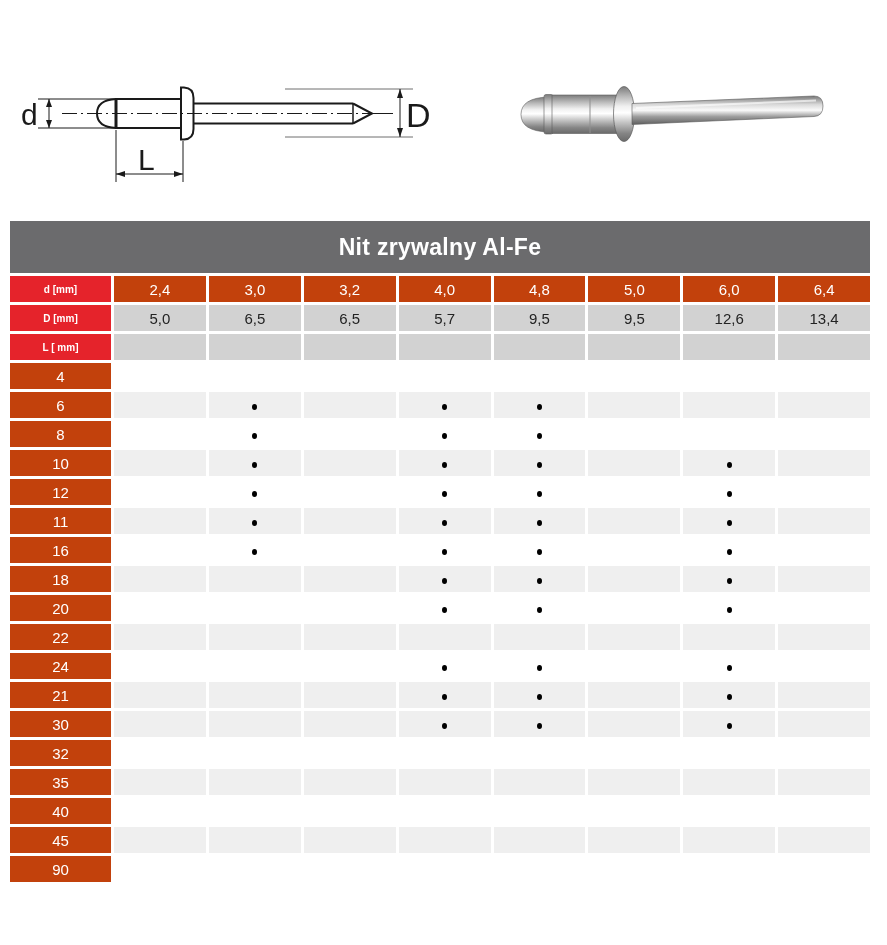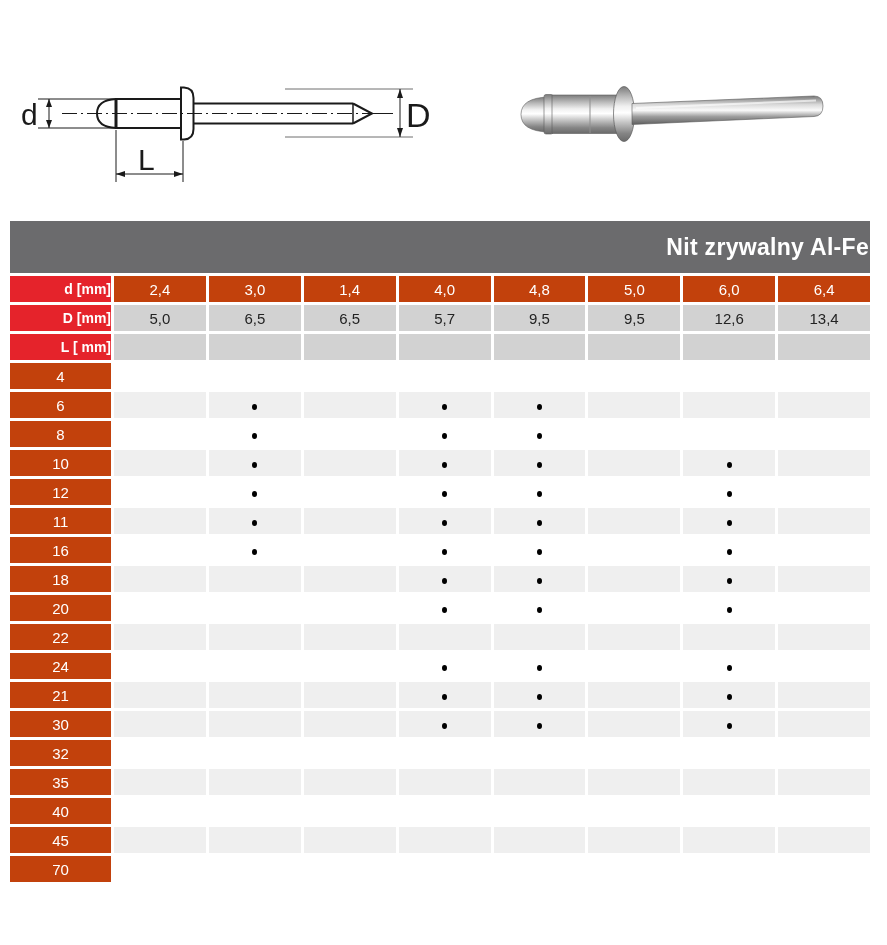--- a/index.html
+++ b/index.html
@@ -11,24 +11,24 @@
   .top{position:relative;width:887px;height:218px;background:#fff;}
   .drawing{position:absolute;left:0;top:0;}
   .photo{position:absolute;left:450px;top:0;}
 
   table.spec{
     border-collapse:separate;border-spacing:3px;
     margin-left:7px;width:866px;table-layout:fixed;
   }
   th.title{
     background:#6b6b6d;color:#ffffff;height:50px;
-    font-size:23px;font-weight:600;letter-spacing:.3px;text-align:right;
+    font-size:23px;font-weight:600;letter-spacing:.3px;text-align:center;
   }
   td{height:26px;text-align:center;font-size:15px;padding:0;overflow:hidden;}
-  td.red{background:#e5232b;color:#ffffff;font-weight:600;font-size:14px;text-align:right;}
+  td.red{background:#e5232b;color:#ffffff;font-weight:600;font-size:10px;}
   td.dark{background:#c2410c;color:#ffffff;}
   td.lgray{background:#d2d2d2;color:#232323;}
   td.shade{background:#efefef;}
   td.plain{background:#ffffff;}
   .dot{
     display:inline-block;width:5px;height:6px;border-radius:50%;
     background:#000;vertical-align:middle;
   }
 </style>
 </head>
@@ -131,21 +131,21 @@
   <thead>
     <tr>
       <th class="title" colspan="9">Nit zrywalny Al-Fe</th>
     </tr>
   </thead>
   <tbody id="table-body">
       <tr>
         <td class="red">d [mm]</td>
         <td class="dark">2,4</td>
         <td class="dark">3,0</td>
-        <td class="dark">1,4</td>
+        <td class="dark">3,2</td>
         <td class="dark">4,0</td>
         <td class="dark">4,8</td>
         <td class="dark">5,0</td>
         <td class="dark">6,0</td>
         <td class="dark">6,4</td>
       </tr>
       <tr>
         <td class="red">D [mm]</td>
         <td class="lgray">5,0</td>
         <td class="lgray">6,5</td>
@@ -348,21 +348,21 @@
         <td class="shade"></td>
         <td class="shade"></td>
         <td class="shade"></td>
         <td class="shade"></td>
         <td class="shade"></td>
         <td class="shade"></td>
         <td class="shade"></td>
         <td class="shade"></td>
       </tr>
       <tr>
-        <td class="dark">70</td>
+        <td class="dark">90</td>
         <td class="plain"></td>
         <td class="plain"></td>
         <td class="plain"></td>
         <td class="plain"></td>
         <td class="plain"></td>
         <td class="plain"></td>
         <td class="plain"></td>
         <td class="plain"></td>
       </tr>
     </tbody>

